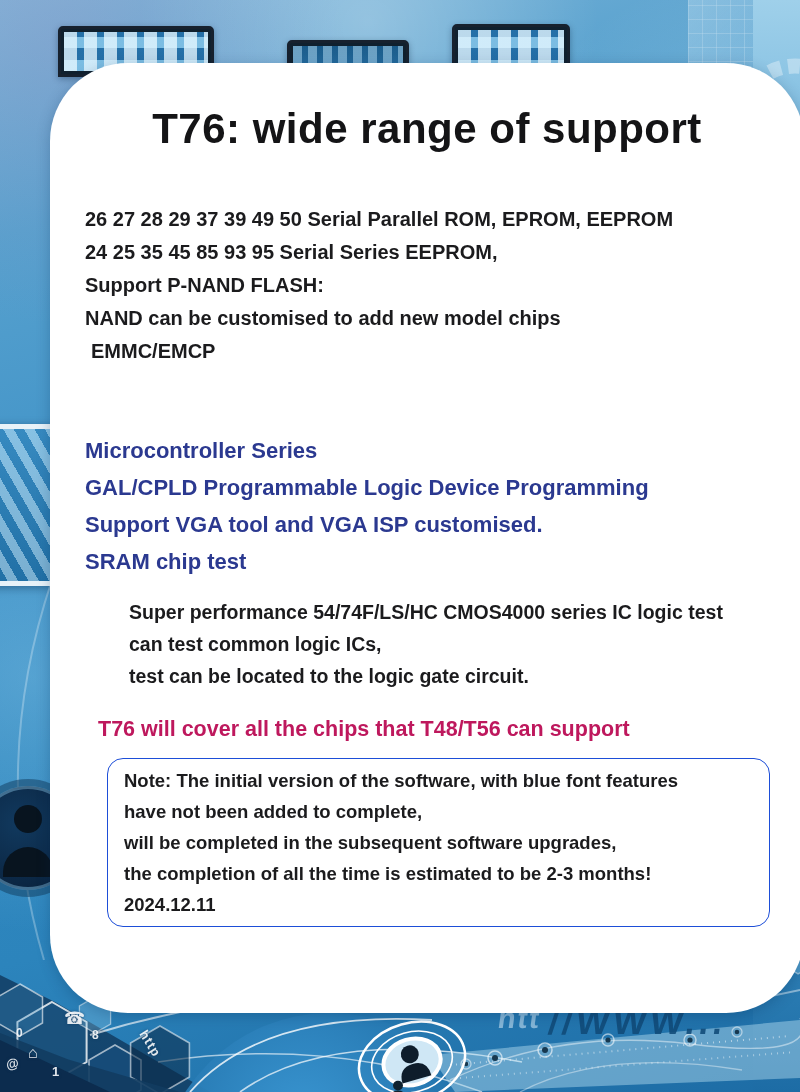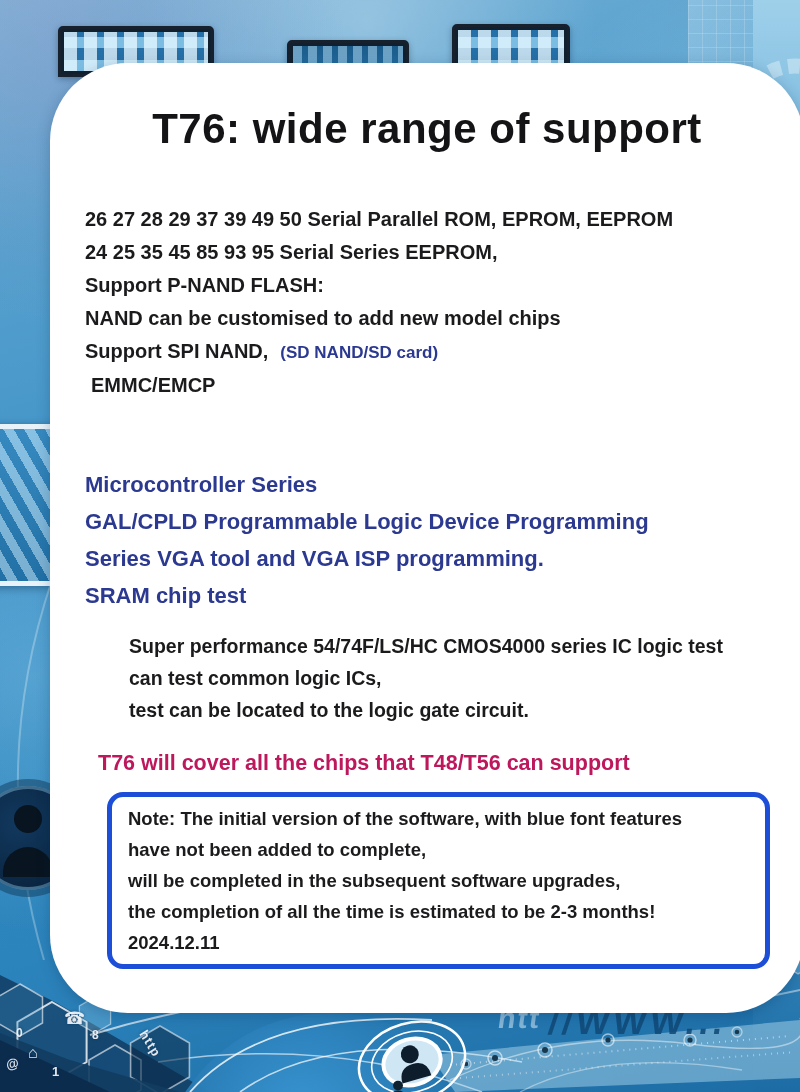--- a/index.html
+++ b/index.html
@@ -84,21 +84,21 @@
   .emmc{padding-left:6px;}
 
   .bluelines{margin-top:64px;}
   .bluelines p{font-size:22px;line-height:37px;color:#2b3990;}
 
   .logic{margin-top:16px;margin-left:44px;}
   .logic p{font-size:19.5px;line-height:32px;color:#1b1b1d;}
 
   .highlight{margin-top:24px;padding-left:13px;font-size:21.5px;line-height:26px;color:#be185d;}
 
-  .note-box{margin:16px 0 0 22px;width:663px;box-sizing:border-box;border:5px solid #1d4ed8;
+  .note-box{margin:16px 0 0 22px;width:663px;box-sizing:border-box;border:1px solid #1d4ed8;
             border-radius:16px;padding:6px 16px;background:#fff;}
   .note-box p{font-size:18.5px;line-height:31px;color:#1b1b1d;white-space:nowrap;}
 </style>
 </head>
 <body>
 
 <div class="stage">
 
   <div class="laptop" style="left:58px;top:26px;width:150px;height:45px;">
       <div class="screen"></div>
@@ -224,28 +224,27 @@
   <div class="card">
     <div class="card-inner">
 
       <h1 class="title">T76: wide range of support</h1>
 
       <div class="intro">
         <p>26 27 28 29 37 39 49 50 Serial Parallel ROM, EPROM, EEPROM</p>
         <p>24 25 35 45 85 93 95 Serial Series EEPROM,</p>
         <p>Support P-NAND FLASH:</p>
         <p>NAND can be customised to add new model chips</p>
-        <p><span>Support SPI NAND,</span><span class="spi-suffix">(SD NAND/SD card)</span></p>
         <p class="emmc">EMMC/EMCP</p>
       </div>
 
       <div class="bluelines">
         <p>Microcontroller Series</p>
         <p>GAL/CPLD Programmable Logic Device Programming</p>
-        <p>Series VGA tool and VGA ISP programming.</p>
+        <p>Support VGA tool and VGA ISP customised.</p>
         <p>SRAM chip test</p>
       </div>
 
       <div class="logic">
         <p>Super performance 54/74F/LS/HC CMOS4000 series IC logic test</p>
         <p>can test common logic ICs,</p>
         <p>test can be located to the logic gate circuit.</p>
       </div>
 
       <p class="highlight">T76 will cover all the chips that T48/T56 can support</p>

